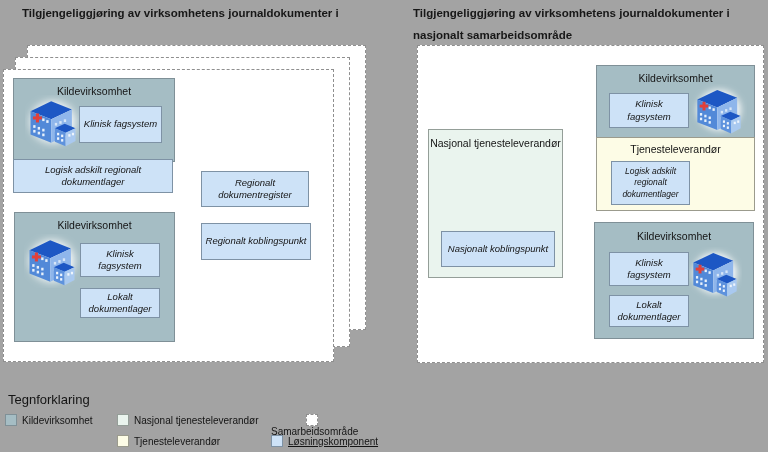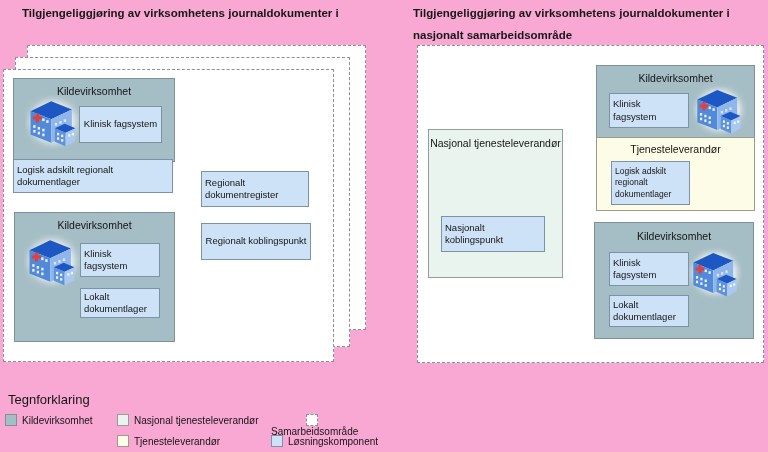--- a/index.html
+++ b/index.html
@@ -1,30 +1,30 @@
 <!DOCTYPE html>
 <html><head>
 <meta charset="utf-8">
 <style>
   html,body{margin:0;padding:0;background:#fff;}
   .canvas{
-    position:relative;width:768px;height:452px;background:#f9a8d4;overflow:hidden;
+    position:relative;width:768px;height:452px;background:#a3a3a3;overflow:hidden;
     font-family:"Liberation Sans",sans-serif;color:#1a1a1a;
   }
   .abs{position:absolute;}
   .dia-title{font-size:11.5px;font-weight:bold;line-height:22px;color:#171717;}
   .dashed{position:absolute;border:1px dashed #8f8f8f;background:#ffffff;}
   .teal{position:absolute;background:#a5bdc4;border:1px solid #7f9097;}
   .greenbox{position:absolute;background:#eaf4ee;border:1px solid #949e98;}
   .yellowbox{position:absolute;background:#fdfce6;border:1px solid #9b9b8d;}
   .boxtitle{text-align:center;font-size:10.5px;padding-top:6px;color:#141414;}
   .comp{
     position:absolute;background:#cde2f7;border:1px solid #7e92a5;
-    display:flex;align-items:center;justify-content:center;text-align:left;
-    font-size:9.5px;line-height:1.3;color:#141414;padding:6px 3px;box-sizing:border-box;
+    display:flex;align-items:center;justify-content:center;text-align:center;
+    font-size:9.5px;line-height:1.3;color:#141414;padding:6px 3px;box-sizing:border-box;font-style:italic;
   }
   .comp.small{font-size:8.5px;line-height:1.35;}
   .icon-svg{position:absolute;}
   .legend-title{position:absolute;font-size:13px;font-weight:normal;color:#141414;}
   .legend-item{position:absolute;display:flex;align-items:center;font-size:10px;color:#141414;}
   .swatch{width:12px;height:12px;margin-right:5px;flex:0 0 auto;box-sizing:border-box;}
   .swatch.teal-s{background:#a5bdc4;border:1px solid #7f9097;}
   .swatch.green-s{background:#eaf4ee;border:1px solid #949e98;}
   .swatch.yellow-s{background:#fdfce6;border:1px solid #9b9b8d;}
   .swatch.blue-s{background:#cde2f7;border:1px solid #7e92a5;}
@@ -116,21 +116,21 @@
 
   <div class="abs dia-title" style="left:413px;top:2px;width:360px;">
     <div>Tilgjengeliggjøring av virksomhetens journaldokumenter i</div>
     <div>nasjonalt samarbeidsområde</div>
   </div>
 
   <div class="dashed" style="left:417px;top:45px;width:345px;height:316px;"></div>
 
   <div class="greenbox" style="left:428px;top:129px;width:133px;height:147px;">
     <div class="boxtitle" style="padding-top:7px;line-height:13.5px;">Nasjonal tjenesteleverandør</div>
-    <div class="comp" style="left:12px;top:86px;width:104px;height:36px;">Nasjonalt koblingspunkt</div>
+    <div class="comp" style="left:12px;top:101px;width:114px;height:36px;">Nasjonalt koblingspunkt</div>
   </div>
 
   <div class="teal" style="left:596px;top:65px;width:157px;height:72px;">
     <div class="boxtitle">Kildevirksomhet</div>
     <svg class="icon-svg" style="left:94px;top:18px;width:56px;height:52px;z-index:2;">
         <use href="#hospital"></use>
       </svg>
     <div class="comp" style="left:12px;top:27px;width:80px;height:35px;">Klinisk fagsystem</div>
   </div>
 
@@ -159,18 +159,18 @@
     <span>Nasjonal tjenesteleverandør</span>
   </div>
   <div class="legend-item" style="left:271px;top:414px;flex-direction:column;">
     <span class="swatch dashed-s"></span>
     <span>Samarbeidsområde</span>
   </div>
   <div class="legend-item" style="left:117px;top:435px;">
     <span class="swatch yellow-s"></span>
     <span>Tjenesteleverandør</span>
   </div>
-  <div class="legend-item" style="left:271px;top:435px;">
+  <div class="legend-item" style="left:271px;top:435px;text-decoration:underline;">
     <span class="swatch blue-s"></span>
     <span>Løsningskomponent</span>
   </div>
 
 </div>
 
 </body></html>

